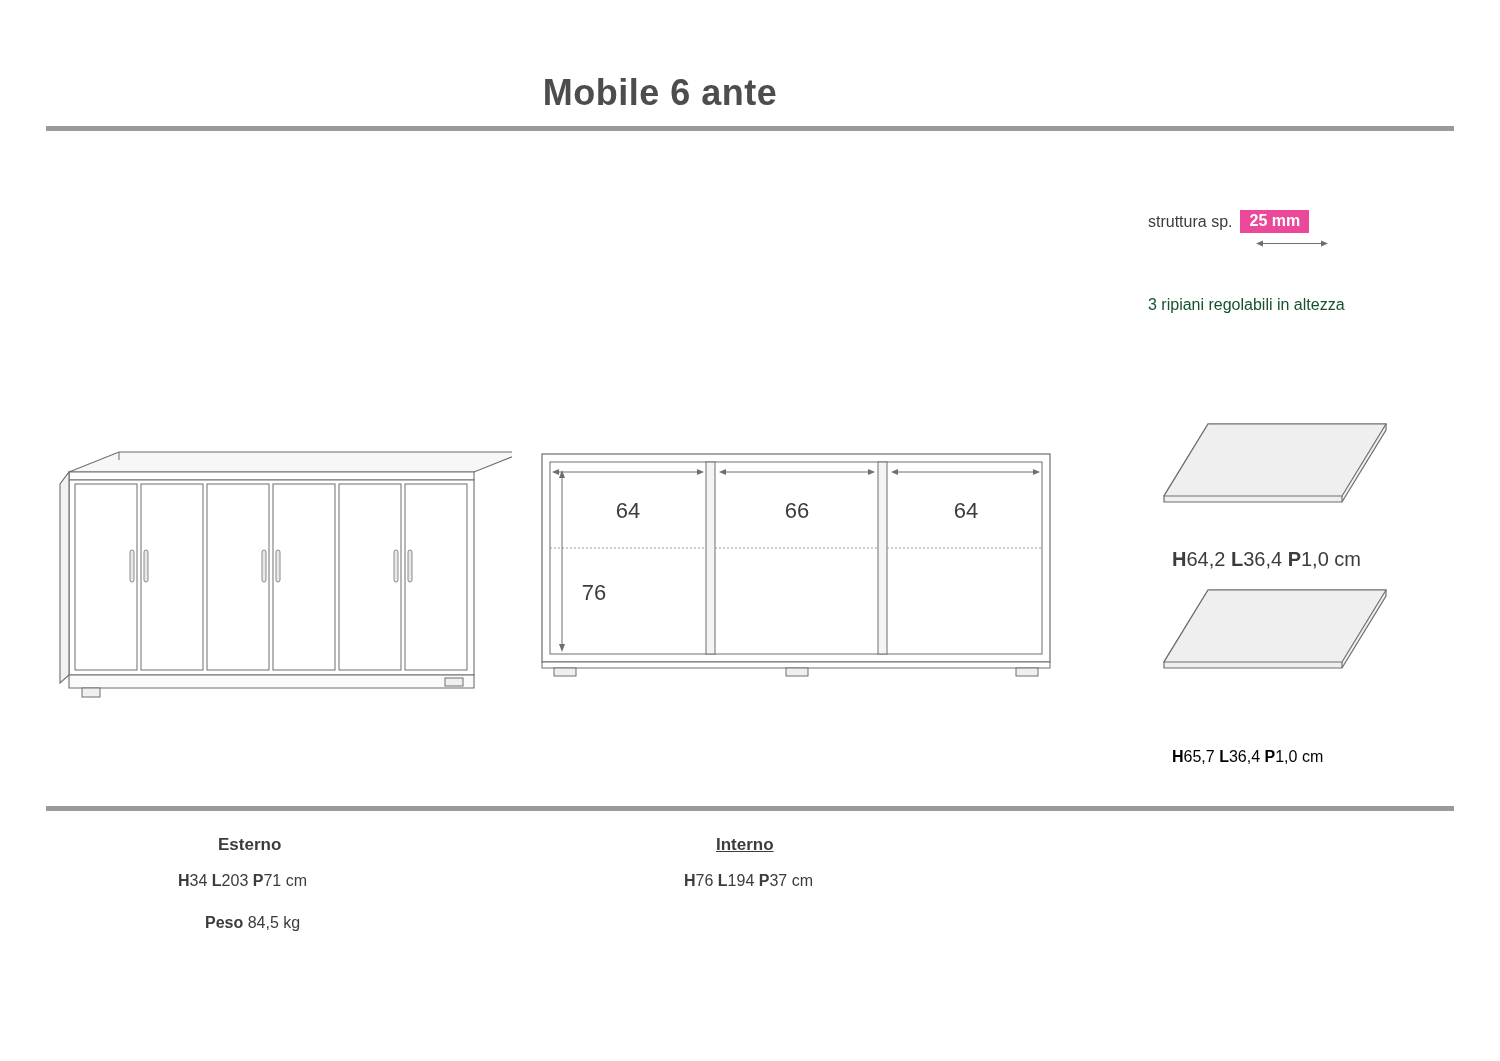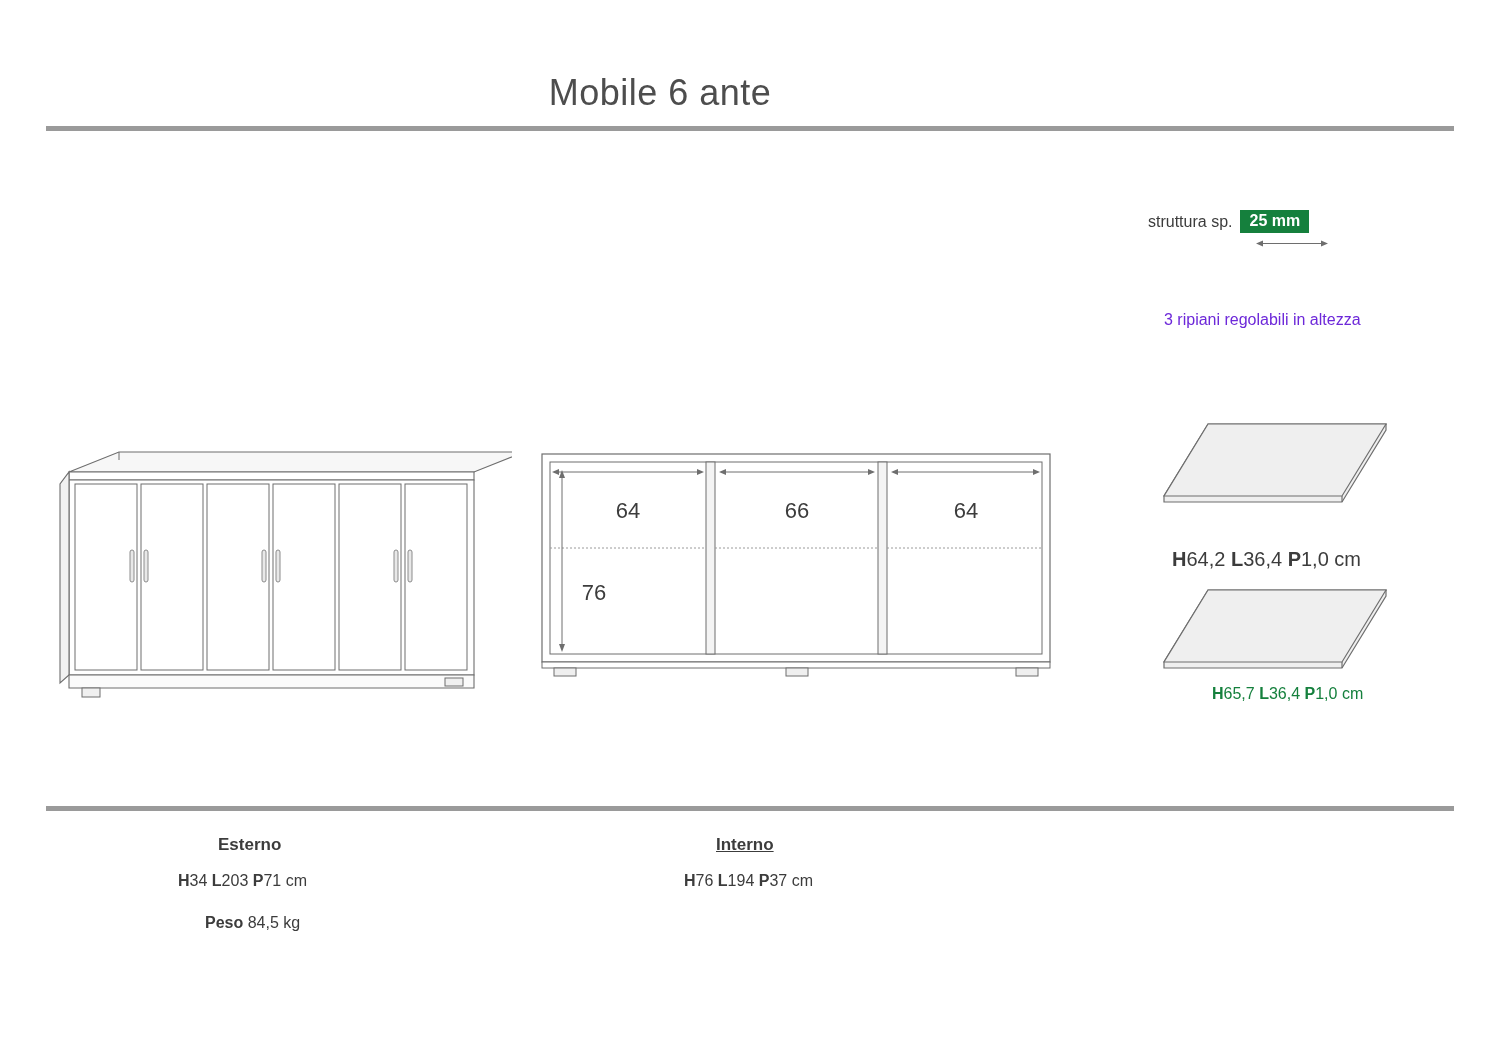--- a/index.html
+++ b/index.html
@@ -17,21 +17,21 @@
   }
 
   
   .title {
     position: absolute;
     top: 72px;
     left: 0;
     width: 1320px;
     text-align: center;
     font-size: 36px;
-    font-weight: normal;
+    font-weight: bold;
     color: #4d4d4d;
     letter-spacing: 0.5px;
   }
   .rule-top {
     position: absolute;
     left: 46px;
     top: 126px;
     width: 1408px;
     height: 5px;
     background: #9a9a9a;
@@ -50,54 +50,53 @@
     position: absolute;
     left: 1148px;
     top: 210px;
     display: flex;
     align-items: center;
     font-size: 16px;
     color: #3c3c3c;
   }
   .struct-label { margin-right: 8px; }
   .struct-badge {
-    background: #15803d;
+    background: #ec4899;
     color: #ffffff;
     font-weight: bold;
     font-size: 16px;
     padding: 3px 9px 4px 9px;
     line-height: 1;
   }
   .struct-arrow {
     position: absolute;
     left: 1256px;
     top: 240px;
     width: 72px;
     height: 7px;
   }
 
   .shelves-note {
     position: absolute;
     left: 1148px;
-    top: 311px;
+    top: 296px;
     font-size: 16px;
-    color: #6d28d9;
+    color: #14532d;
     white-space: nowrap;
-    margin-left: 16px;
   }
 
   .panel-1 { position: absolute; left: 1160px; top: 420px; }
   .panel-1-cap {
     position: absolute; left: 1172px; top: 548px;
     font-size: 20px; color: #3c3c3c; white-space: nowrap;
   }
   .panel-2 { position: absolute; left: 1160px; top: 586px; }
   .panel-2-cap {
-    position: absolute; left: 1172px; top: 685px;
-    font-size: 16px; color: #15803d; white-space: nowrap; margin-left: 40px;
+    position: absolute; left: 1172px; top: 748px;
+    font-size: 16px; color: #000000; white-space: nowrap;
   }
 
   
   .ext-drawing { position: absolute; left: 52px; top: 440px; }
   .int-drawing { position: absolute; left: 528px; top: 440px; }
 
   
   .spec-ext-title {
     position: absolute; left: 218px; top: 835px;
     font-size: 17px; font-weight: bold; color: #3c3c3c;

